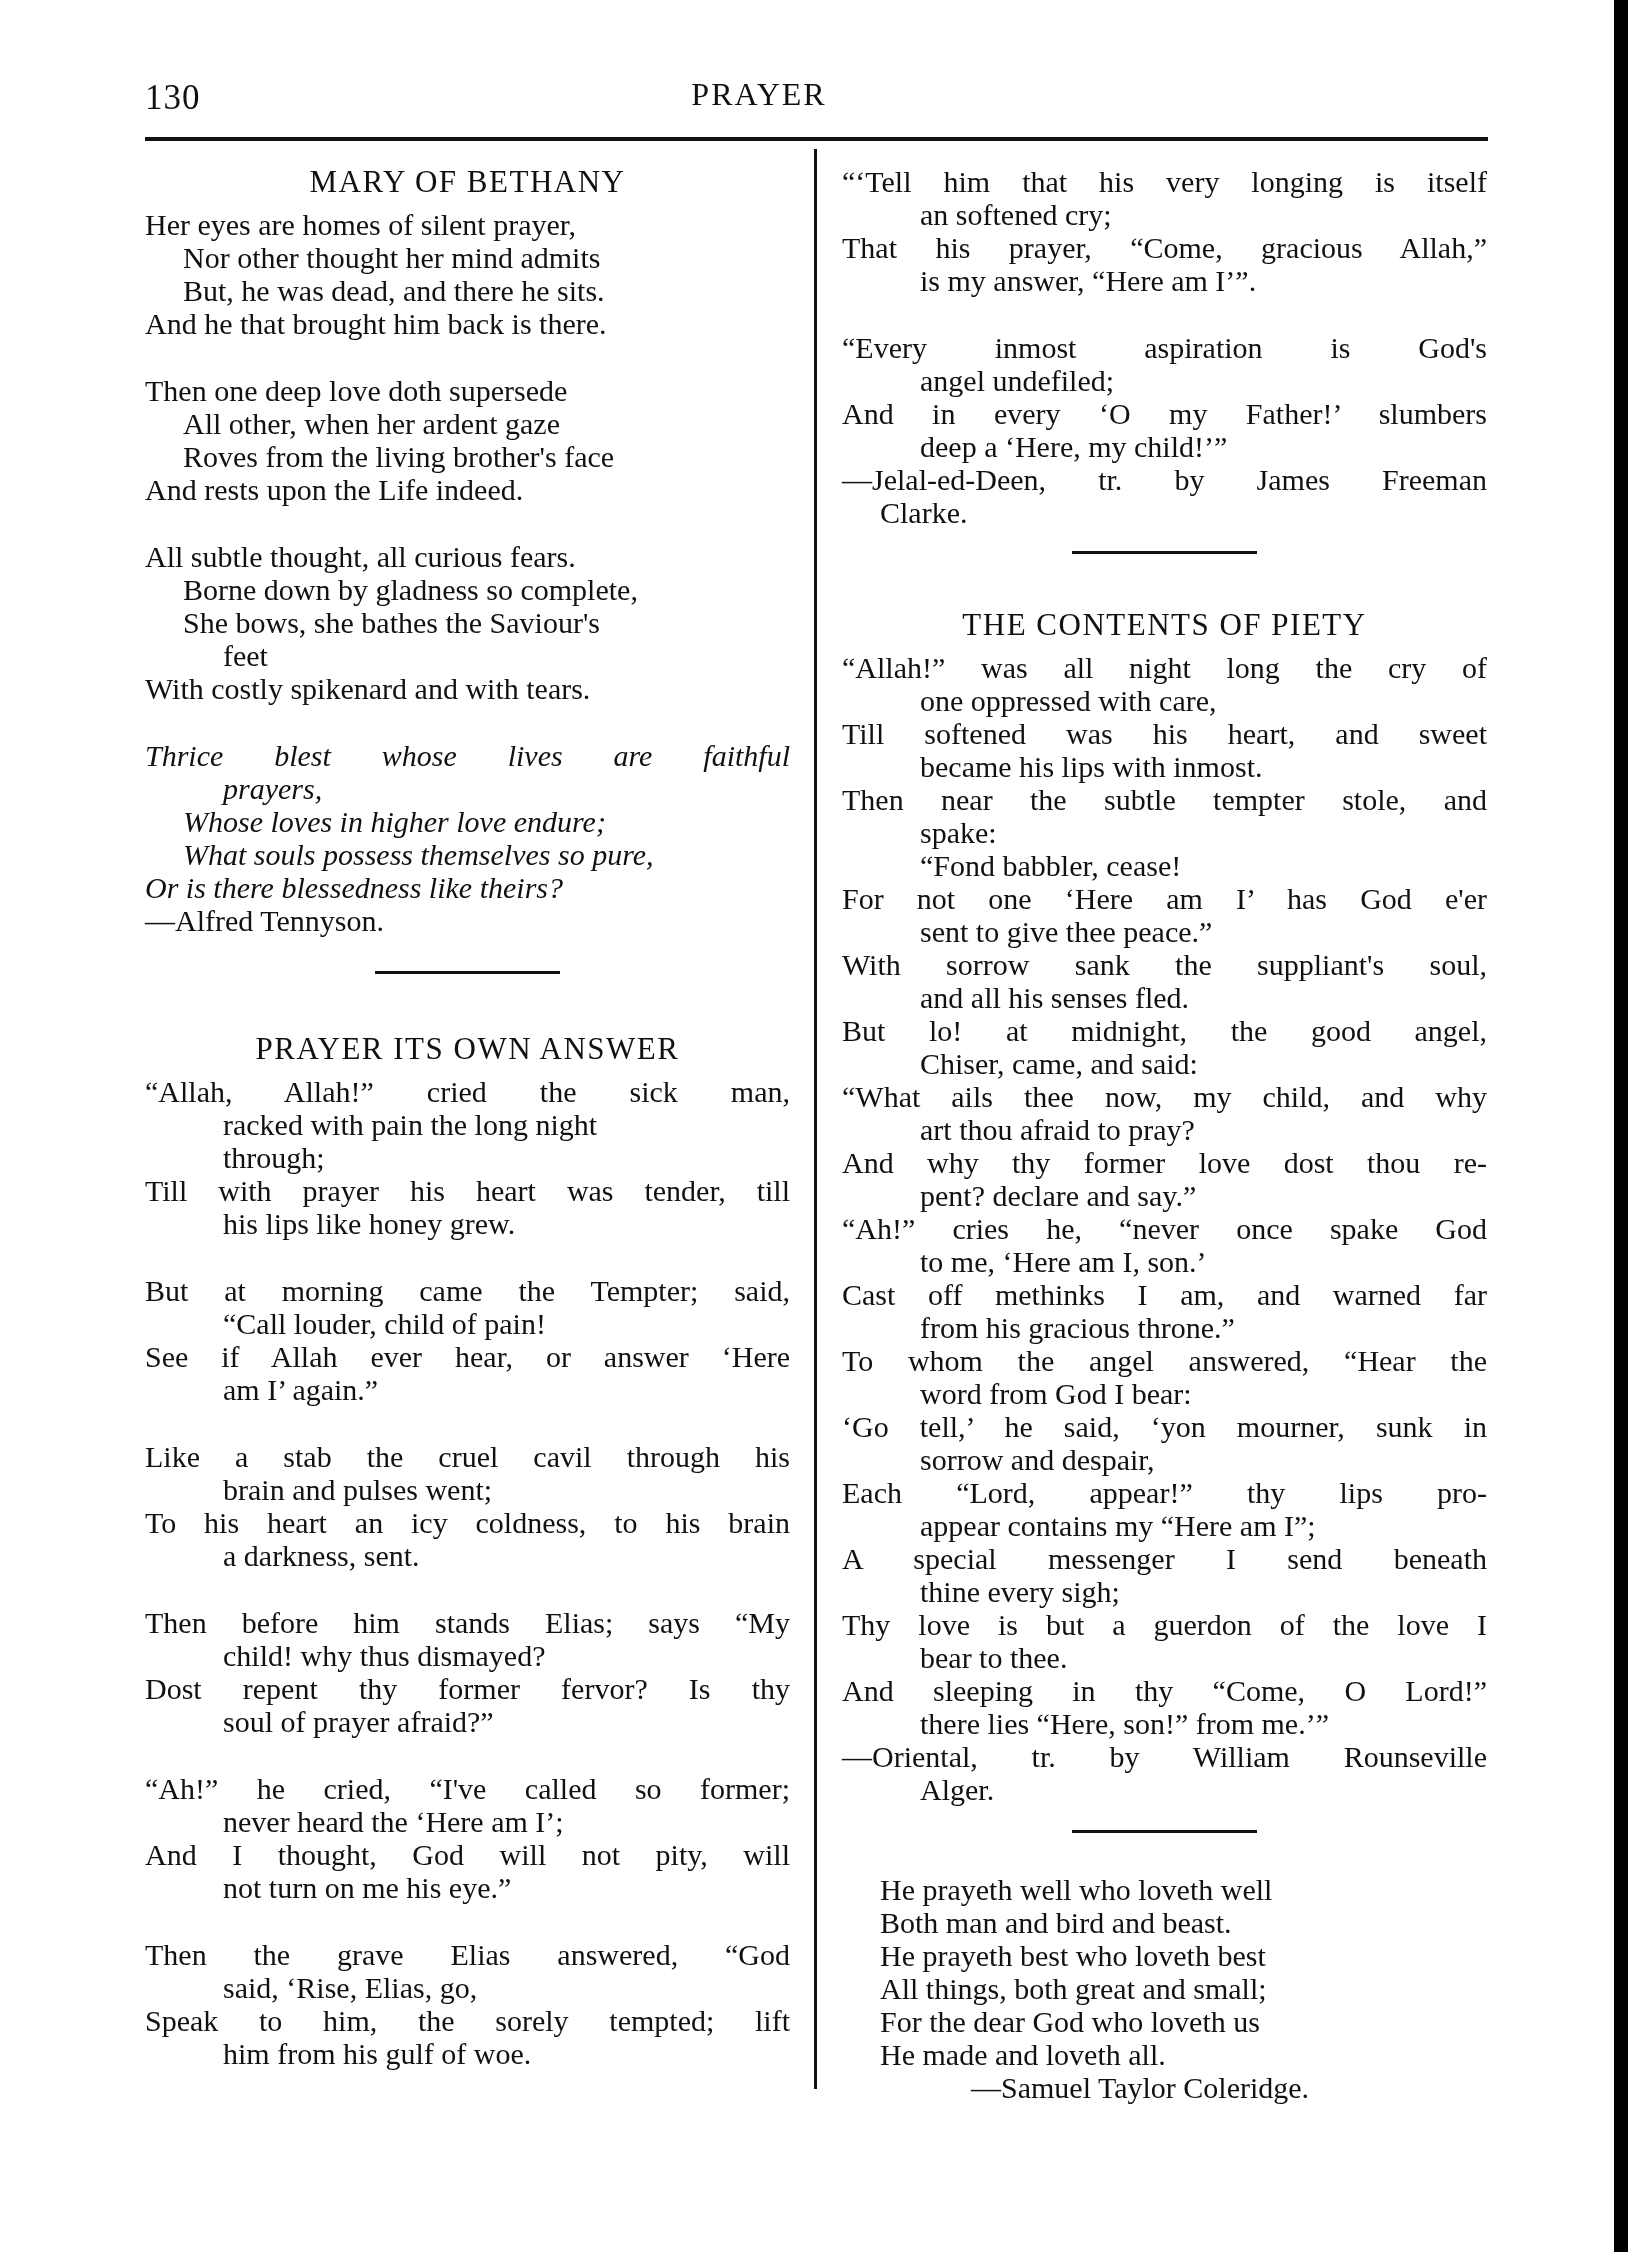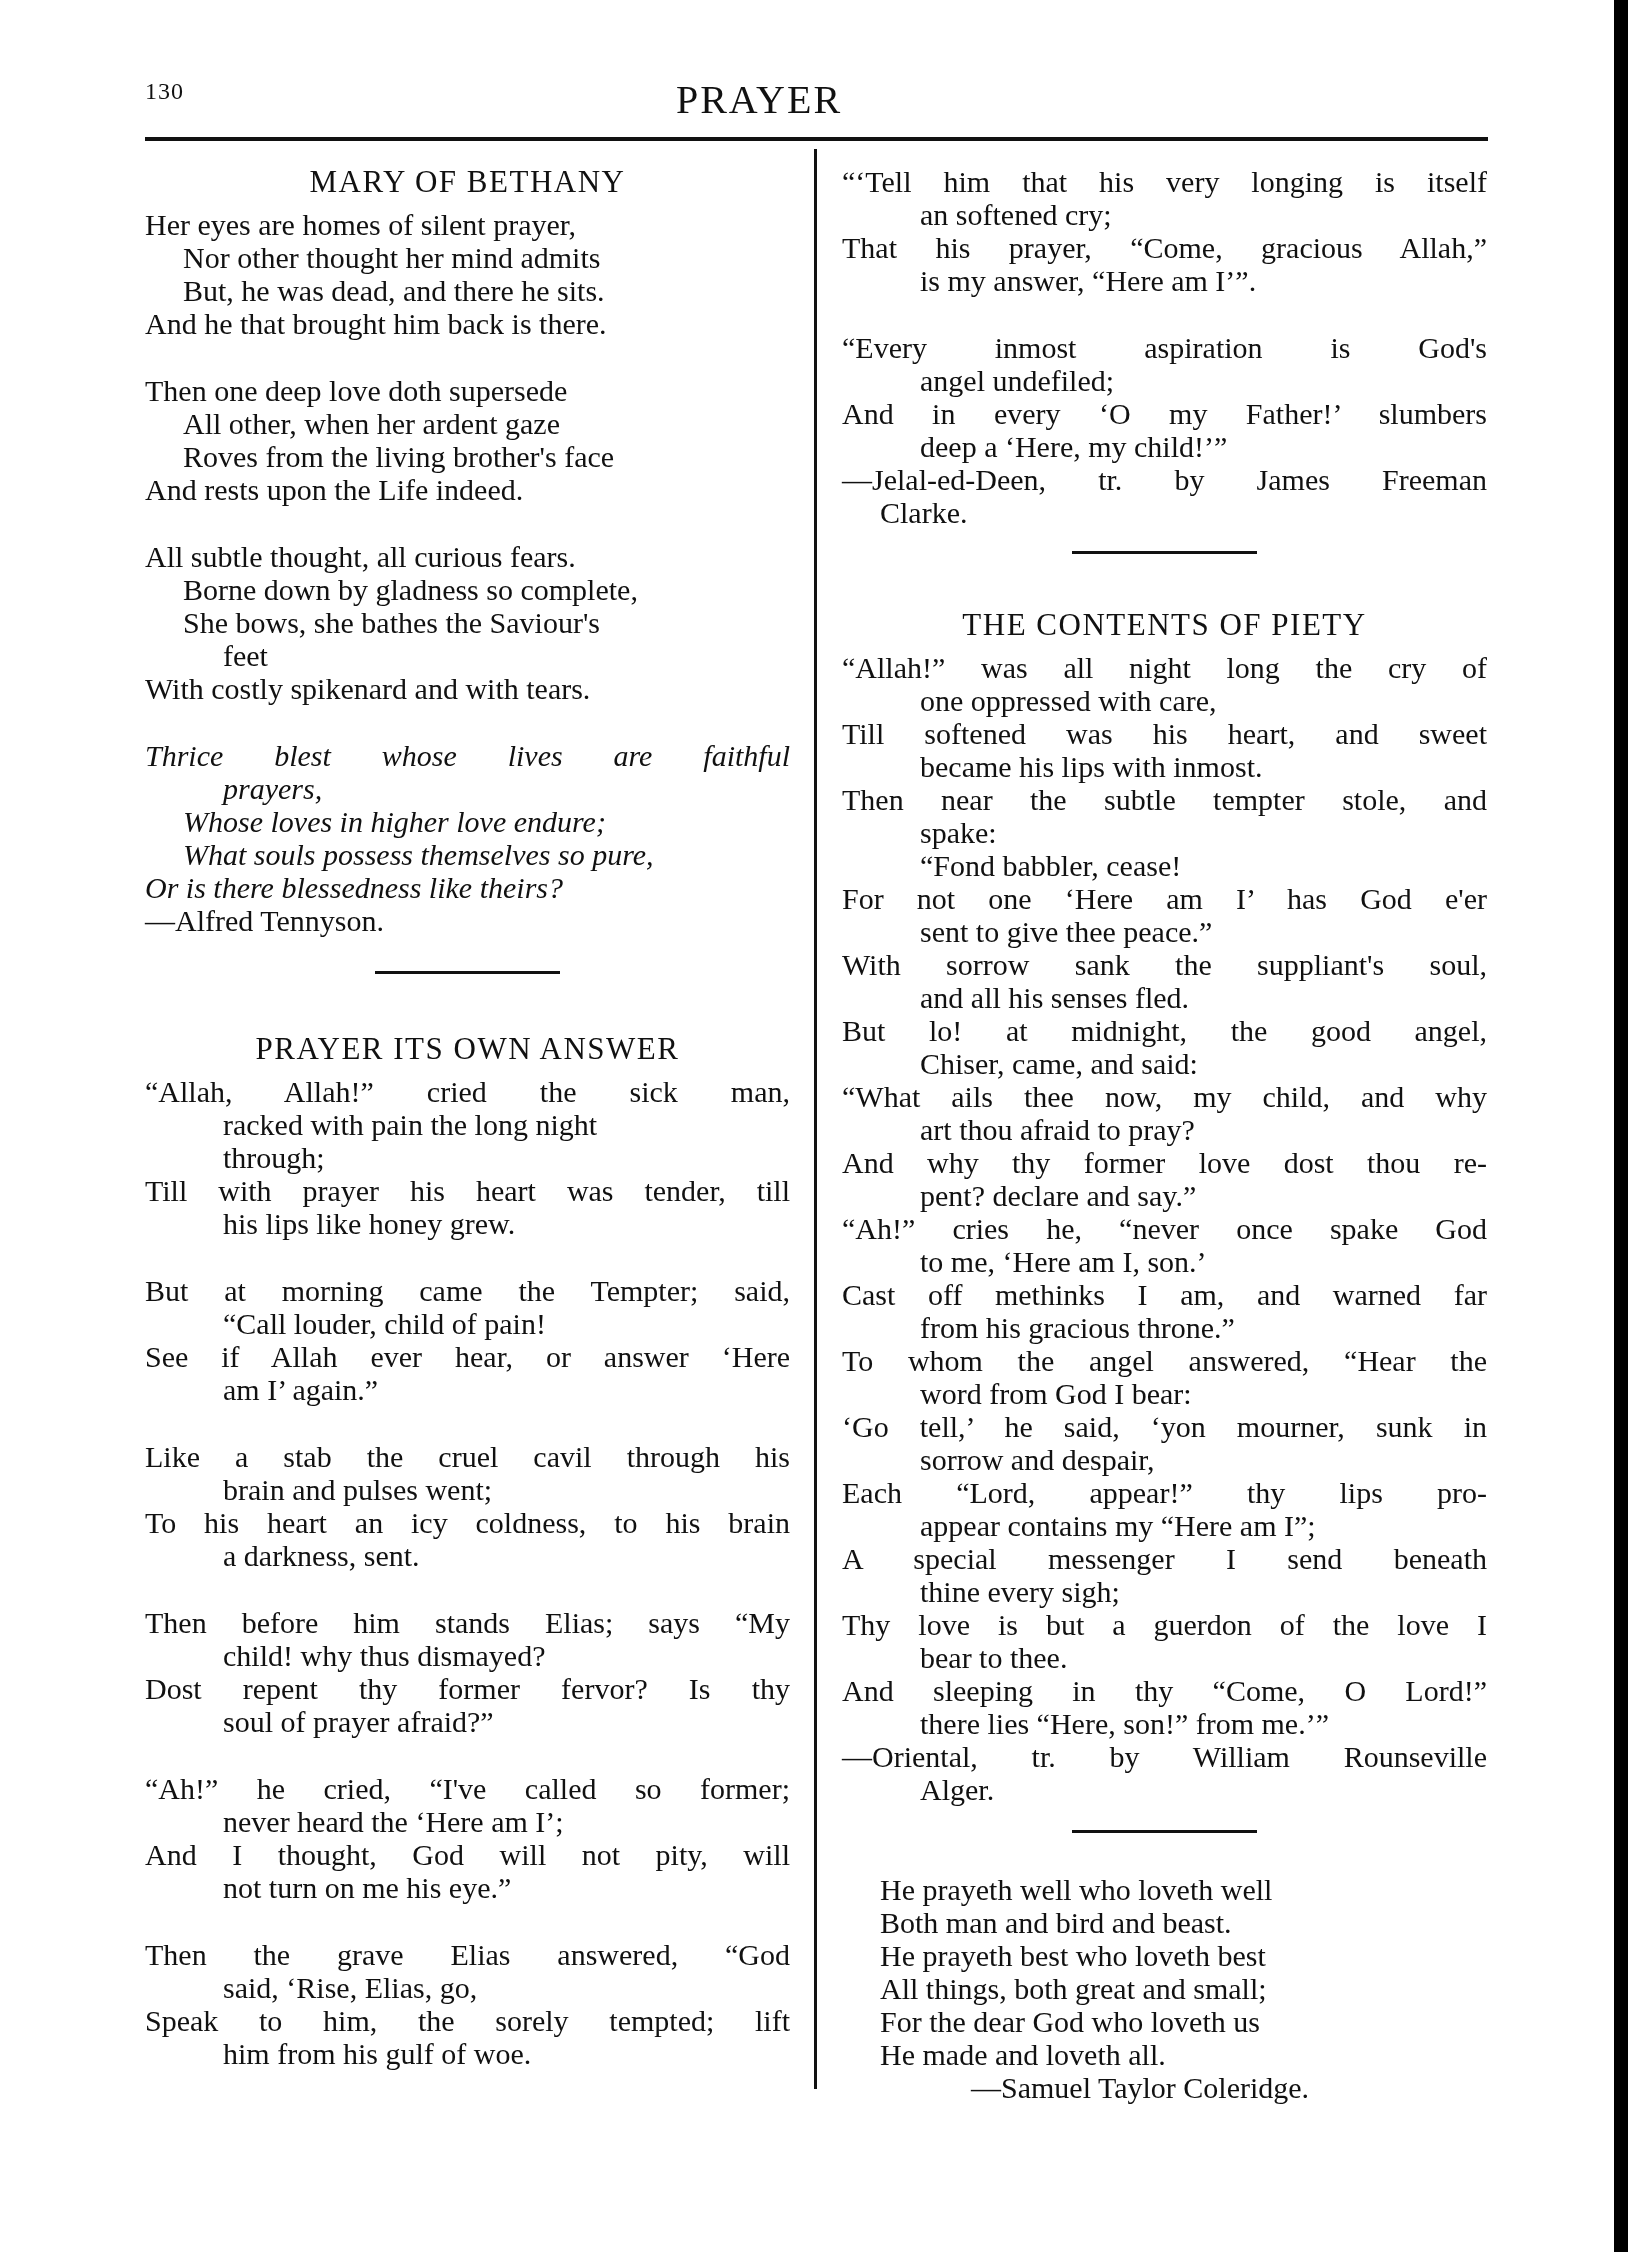--- a/index.html
+++ b/index.html
@@ -1,20 +1,20 @@
 <!DOCTYPE html>
 <html><head>
 <meta charset="utf-8">
 <style>
   html, body { margin:0; padding:0; background:#fff; }
   body { width:1648px; height:2253px; position:relative; overflow:hidden;
          font-family:"Liberation Serif","DejaVu Serif",serif; color:#111; }
-  .page-num { position:absolute; left:145px; top:78px; font-size:24px; letter-spacing:1px; }
+  .page-num { position:absolute; left:145px; top:78px; font-size:35px; letter-spacing:1px; }
   .running-head { position:absolute; left:0; width:1628px; top:76px; text-align:center;
-         font-size:40px; letter-spacing:2px; padding-left:-40px; }
+         font-size:32px; letter-spacing:2px; padding-left:-40px; }
   .running-head span { position:relative; left:-55px; }
   .head-rule { position:absolute; left:145px; top:137px; width:1343px; height:4px; background:#111; }
   .col-divider { position:absolute; left:814px; top:149px; width:3px; height:1940px; background:#111; }
   .binding-edge { position:absolute; left:1614px; top:0; width:14px; height:2253px; background:#000; }
   .col { position:absolute; width:645px; font-size:30px; line-height:33px; }
   .col.left { left:145px; top:165px; }
   .col.right { left:842px; top:165px; }
   .poem-title { text-align:center; font-size:31px; letter-spacing:1.5px; margin:0 0 10px 0; }
   .stanza { margin:0 0 34px 0; }
   .line { display:block; text-align:justify; text-align-last:left; }

